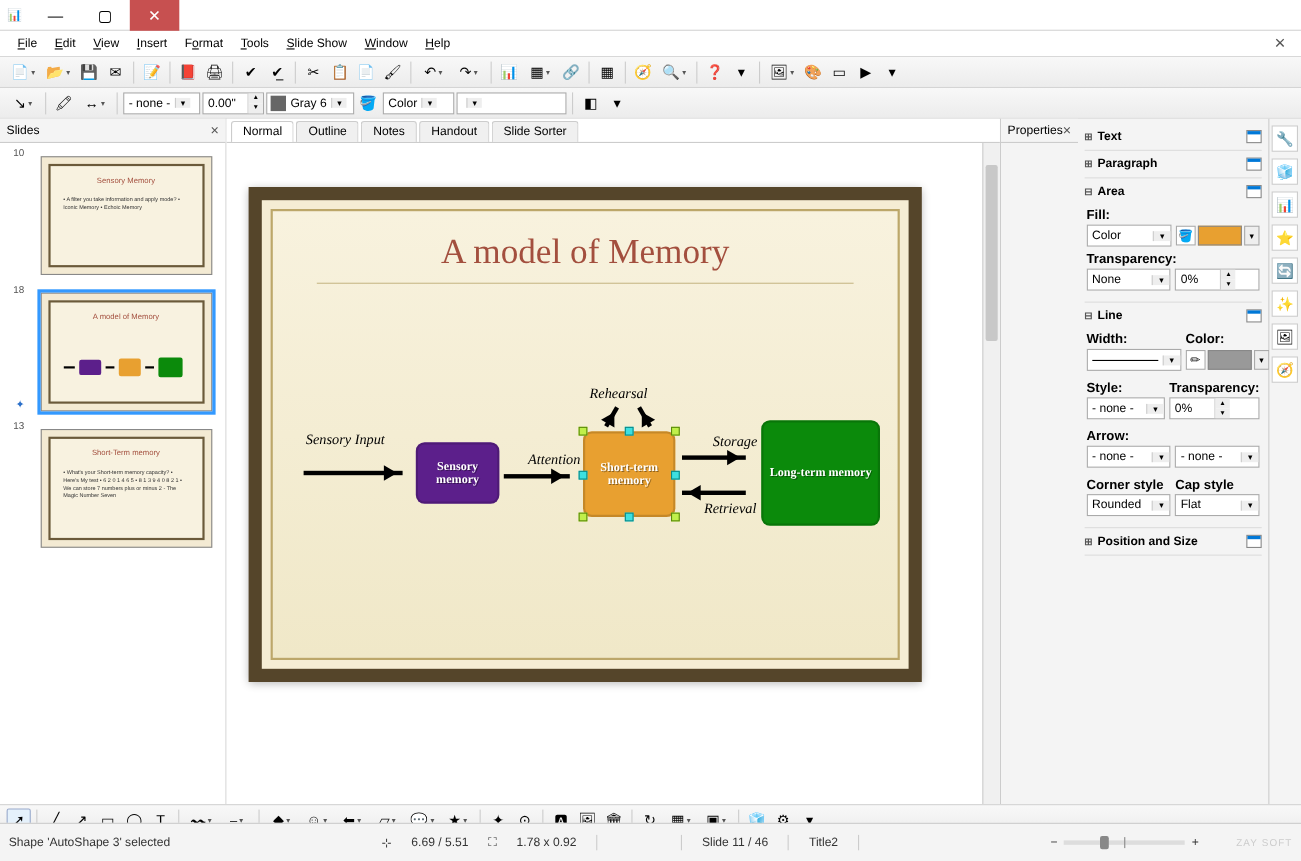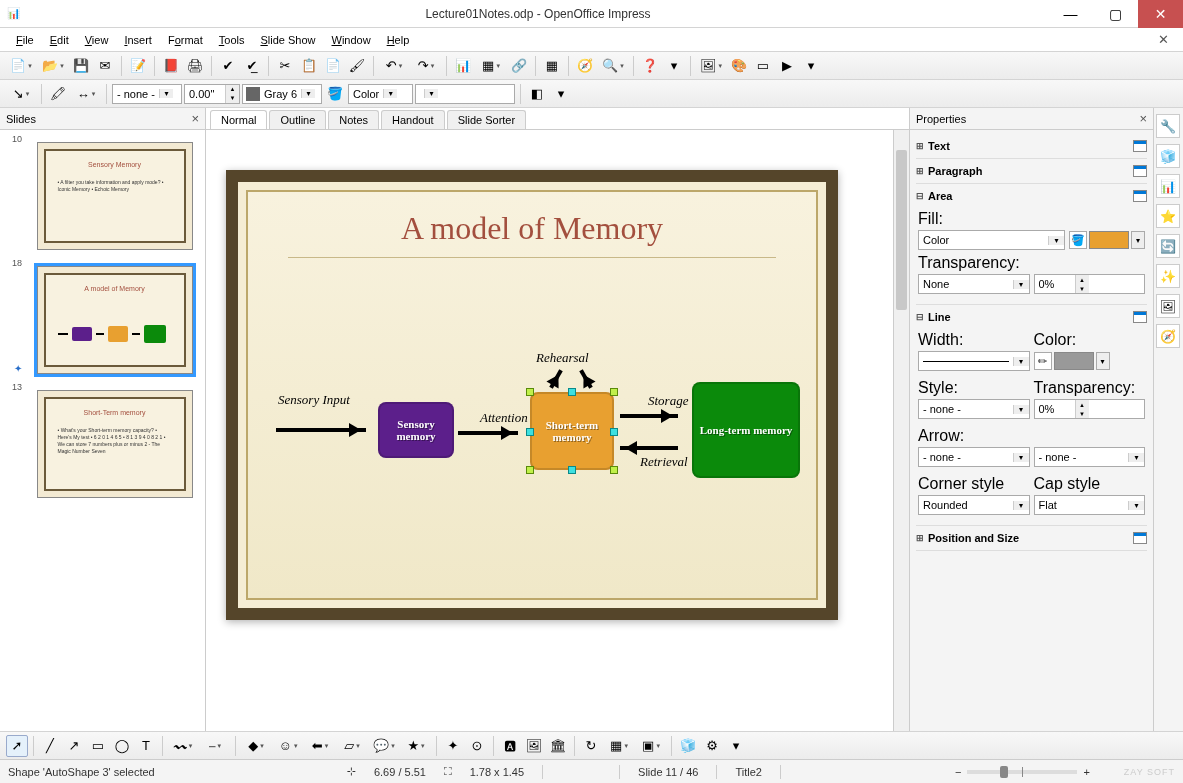--- a/index.html
+++ b/index.html
@@ -58,57 +58,56 @@
 .sel-handle.corner{background:#c0f04a;border:1px solid #5a8a0a;}
 .dlabel{position:absolute;font-style:italic;font-family:"Times New Roman",serif;font-size:13px;color:#000;}
 .arrow{position:absolute;background:#000;height:4px;}
 .arrow::after{content:"";position:absolute;right:-2px;top:-5px;border:7px solid transparent;border-left:12px solid #000;}
 .arrow.rev::after{left:-2px;right:auto;border:7px solid transparent;border-right:12px solid #000;}
 .vscroll, .hscroll { background: #f0f0f0; }
 .vscroll { position:absolute; right:0; top:22px; bottom:16px; width:16px; border-left:1px solid #ccc; }
 .hscroll { position:absolute; left:0; right:16px; bottom:0; height:16px; border-top:1px solid #ccc; }
 .vscroll .thumb-s { position:absolute; left:2px; right:2px; top:20px; height:160px; background:#c8c8c8; border-radius:2px; }
 .hscroll .thumb-s { position:absolute; top:2px; bottom:2px; left:200px; width:180px; background:#c8c8c8; border-radius:2px; }
-.props-panel { width: 244px; border-left: 1px solid #ccc; background: #f4f4f4; display: flex; flex-direction: column; }
+.props-panel { width: 244px; border-left: 1px solid #ccc; background: #f4f4f4; display: flex; flex-direction: row; }
 .props-body { flex:1; overflow:auto; padding:4px 6px; }
 .psection { border-bottom:1px solid #ddd; padding:4px 0; }
 .psection-hdr { display:flex; align-items:center; padding:2px 0; font-weight:bold; cursor:pointer; }
 .psection-hdr .exp{ width:12px; font-size:9px; color:#555; }
 .psection-hdr .win-icon{ margin-left:auto; width:14px; height:12px; border:1px solid #888; background:#fff; position:relative; }
 .psection-hdr .win-icon::before{content:"";position:absolute;top:0;left:0;right:0;height:3px;background:#0078d7;}
 .psection-body { padding:2px 2px; }
 .prow { margin:4px 0; display:flex; flex-direction:column; gap:2px; }
-.plabel { font-size:16px; }
+.plabel { font-size:12px;font-weight:bold; }
 .pflex { display:flex; gap:4px; align-items:center; }
 .pflex > * { flex:1; }
 .pselect { height:20px; border:1px solid #aaa; background:#fff; display:flex; align-items:center; font-size:11px; }
 .pselect .val{flex:1;padding:0 4px;}
 .pselect .dd{width:16px;background:#eee;text-align:center;font-size:8px;border-left:1px solid #ccc;}
 .swatch { flex:none; display:flex; align-items:center; gap:2px; height:20px; }
 .swatch .ic { width:18px;height:18px;display:flex;align-items:center;justify-content:center;border:1px solid #aaa;background:#fff; }
 .swatch .col { width:40px;height:18px;border:1px solid #888; }
 .swatch .dd { width:14px;height:18px;border:1px solid #aaa;background:#eee;display:flex;align-items:center;justify-content:center;font-size:8px; }
 .side-tabs { position:absolute; right:0; top:108px; width:30px; display:flex; flex-direction:column; gap:6px; padding:6px 2px; background:#f4f4f4; border-left:1px solid #ccc; height:650px; }
 .side-tab { width:24px; height:24px; border:1px solid #ccc; background:#fff; display:flex; align-items:center; justify-content:center; cursor:pointer; font-size:13px; }
 .props-panel { width: 244px; margin-right:30px; }
-.statusbar { height: 24px; border-top:1px solid #ccc; background:#f4f4f4; display:flex; align-items:center; padding:0 8px; gap:18px; font-size:11px; color:#333; position:absolute; bottom:0; left:0; right:0; }
+.statusbar { height: 35px; border-top:1px solid #ccc; background:#f4f4f4; display:flex; align-items:center; padding:0 8px; gap:18px; font-size:11px; color:#333; position:absolute; bottom:0; left:0; right:0; }
 .statusbar .sep{width:1px;height:14px;background:#ccc;}
 .zoom { display:flex; align-items:center; gap:6px; margin-left:auto; }
 .zoom-track{width:110px;height:4px;background:#ddd;position:relative;}
 .zoom-track::before{content:"";position:absolute;left:50%;top:-3px;width:1px;height:10px;background:#888;}
 .zoom-thumb{position:absolute;top:-4px;left:30%;width:8px;height:12px;background:#888;border-radius:2px;}
 .drawing-toolbar{height:28px;display:flex;align-items:center;padding:2px 6px;gap:2px;border-top:1px solid #d4d4d4;background:linear-gradient(#f8f8f8,#ececec);position:absolute;bottom:24px;left:0;right:0;}
 .anim-icon{position:absolute;left:10px;bottom:8px;color:#2a6fc9;font-size:10px;}
 </style>
 </head>
 <body>
 
 <div class="titlebar">
   <div class="titlebar-icon">📊</div>
-  <div class="titlebar-title">Lecture01Notes.odp - OpenOffice Impress</div>
   <div class="window-controls">
     <div class="window-btn">—</div>
     <div class="window-btn">▢</div>
     <div class="window-btn close">✕</div>
   </div>
 </div>
 
 <div class="menubar">
   <div class="menu-item"><u>F</u><span></span>ile</div>
   <div class="menu-item"><u>E</u>dit</div>
@@ -492,21 +491,21 @@
   <div class="tbtn">⚙</div>
   <div class="tbtn">▾</div>
 </div>
 
 <div class="statusbar">
   <span>Shape 'AutoShape 3' selected</span>
   <span style="margin-left:auto"></span>
   <span>⊹</span>
   <span>6.69 / 5.51</span>
   <span>⛶</span>
-  <span>1.78 x 1.45</span>
+  <span>1.78 x 0.92</span>
   <div class="sep"></div>
   <span style="width:40px"></span>
   <div class="sep"></div>
   <span>Slide 11 / 46</span>
   <div class="sep"></div>
   <span>Title2</span>
   <div class="sep"></div>
   <div class="zoom">
     <span>−</span>
     <div class="zoom-track">

